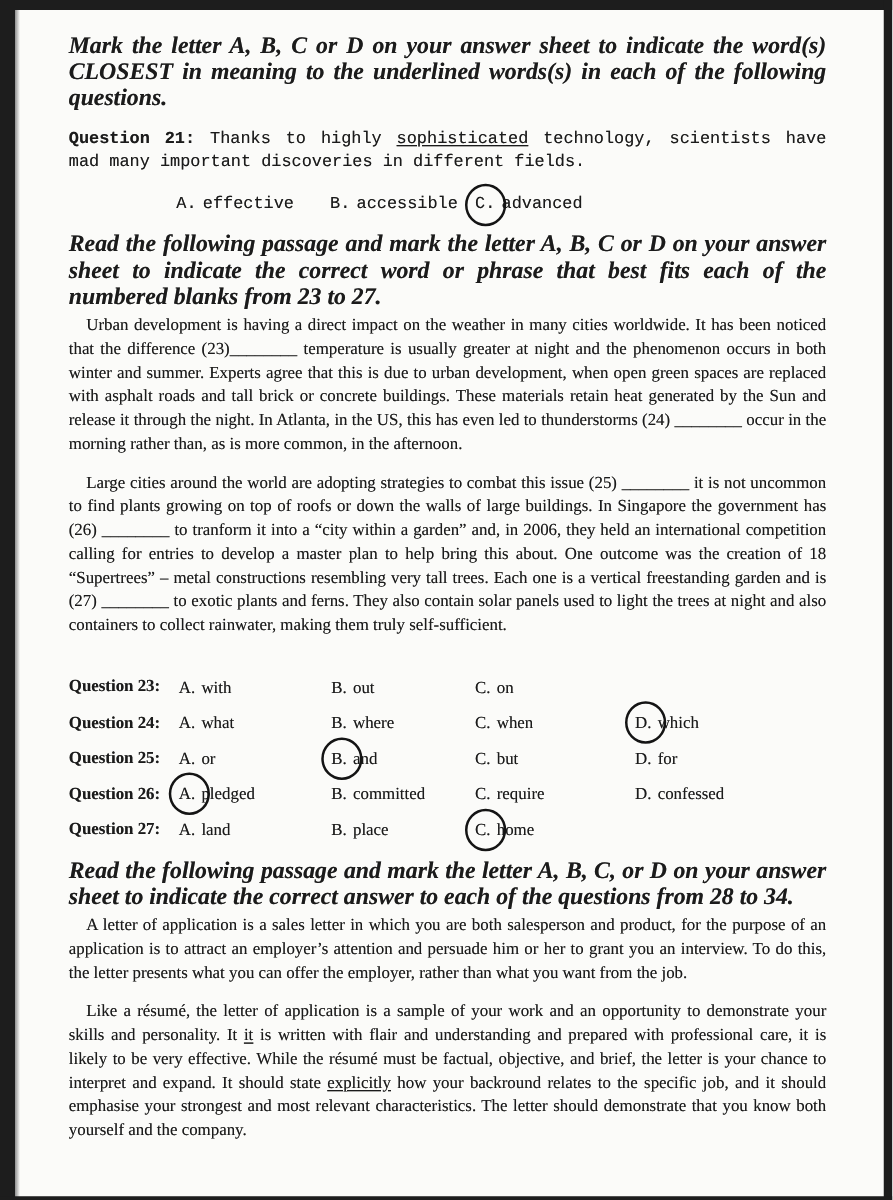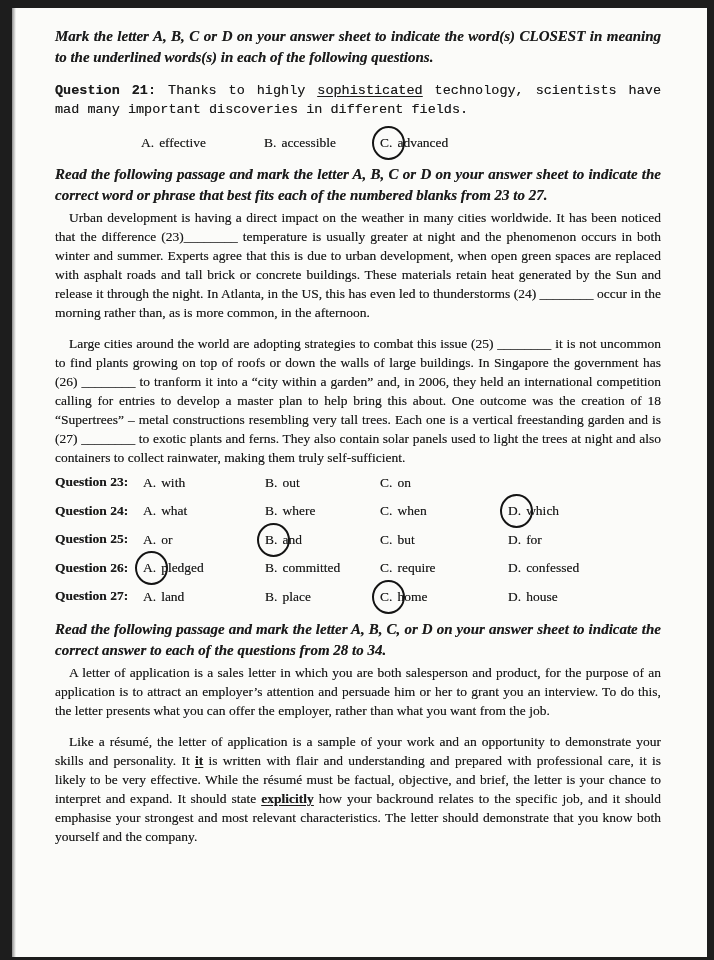--- a/index.html
+++ b/index.html
@@ -19,32 +19,32 @@
     background:linear-gradient(90deg,#8f8f8f,rgba(251,251,249,0));}
   .bar-right{top:0;right:0;width:7px;height:100%;}
   .bar-bottom{bottom:0;left:0;width:100%;height:3px;}
 
   .content{
     position:absolute;top:8px;left:16px;right:7px;bottom:3px;
     padding:10px 46px 0 39px;
     box-sizing:border-box;
   }
   p{margin:0;text-align:justify;font-size:13.5px;line-height:19px;}
-  .instr{font-weight:bold;font-style:italic;font-size:15px;line-height:21px;margin-top:12px;}
+  .instr{font-weight:bold;font-style:italic;font-size:19px;line-height:21px;margin-top:12px;}
   .instr-first{margin-top:8px;}
   .qtext{margin-top:13px;font-family:Liberation Mono, monospace;}
   .qlab{font-weight:bold;}
   .u{text-decoration:underline;text-underline-offset:2px;}
-  .bu{font-weight:bold;text-decoration:underline;text-underline-offset:2px;}
+  .bu{font-weight:normal;text-decoration:underline;text-underline-offset:2px;}
   .para{margin-top:2px;text-indent:14px;}
   .para-tight{margin-top:12px;}
   .citation{text-align:right;font-size:11.8px;line-height:15px;margin-top:12px;}
 
-  .optrow{display:grid;grid-template-columns:86px 123px 116px 128px 1fr;margin:14px 0 9px;}
-  .qblock{margin-top:1px;}
+  .optrow{display:grid;grid-template-columns:86px 123px 116px 128px 1fr;margin:14px 0 9px;font-family:Liberation Mono, monospace;}
+  .qblock{margin-top:26px;}
   .qrow{display:grid;grid-template-columns:88px 122px 115px 128px 1fr;align-items:center;height:28.5px;}
   .qrow .qlabel{font-weight:bold;font-size:13.5px;}
   .cell{font-size:13.5px;line-height:19px;white-space:nowrap;}
   .letter{position:relative;display:inline-block;margin-right:5px;}
   .letter.circled::after{
     content:"";position:absolute;left:-8px;top:-7px;width:29px;height:30px;
     border:2px solid #141414;border-radius:50%;pointer-events:none;
   }
 </style>
 </head>
@@ -110,21 +110,20 @@
         <span class="cell"><span class="letter">B.</span><span class="word">committed</span></span>
         <span class="cell"><span class="letter">C.</span><span class="word">require</span></span>
         <span class="cell"><span class="letter">D.</span><span class="word">confessed</span></span>
       </div>
 
       <div class="qrow">
         <span class="qlabel">Question 27:</span>
         <span class="cell"><span class="letter">A.</span><span class="word">land</span></span>
         <span class="cell"><span class="letter">B.</span><span class="word">place</span></span>
         <span class="cell"><span class="letter circled">C.</span><span class="word">home</span></span>
-        <span class="cell"><span class="letter">D.</span><span class="word">house</span></span>
       </div>
 
     </div>
 
     <p class="instr" style="margin-top:8px">Read the following passage and mark  the letter A, B, C, or D on your answer sheet to indicate the correct answer to each of the questions from 28 to 34.</p>
 
     <p class="para">A letter of application is a sales letter in which you are both salesperson and product, for the purpose of an application is to attract an employer’s attention and persuade him or her to grant you an interview. To do this, the letter presents what you can offer the employer, rather than what you want from the job.</p>
 
     <p class="para para-tight"><span>Like a résumé, the letter of application is a sample of your work and an opportunity to demonstrate your skills and personality. It </span><span class="bu">it</span><span> is written with flair and understanding and prepared with professional care, it is likely to be very effective. While the résumé must be factual, objective, and brief, the letter is your chance to interpret and expand. It should state </span><span class="bu">explicitly</span><span> how your backround relates to the specific job, and it should emphasise your strongest and most relevant characteristics. The letter should demonstrate that you know both yourself and the company.</span></p>
 

